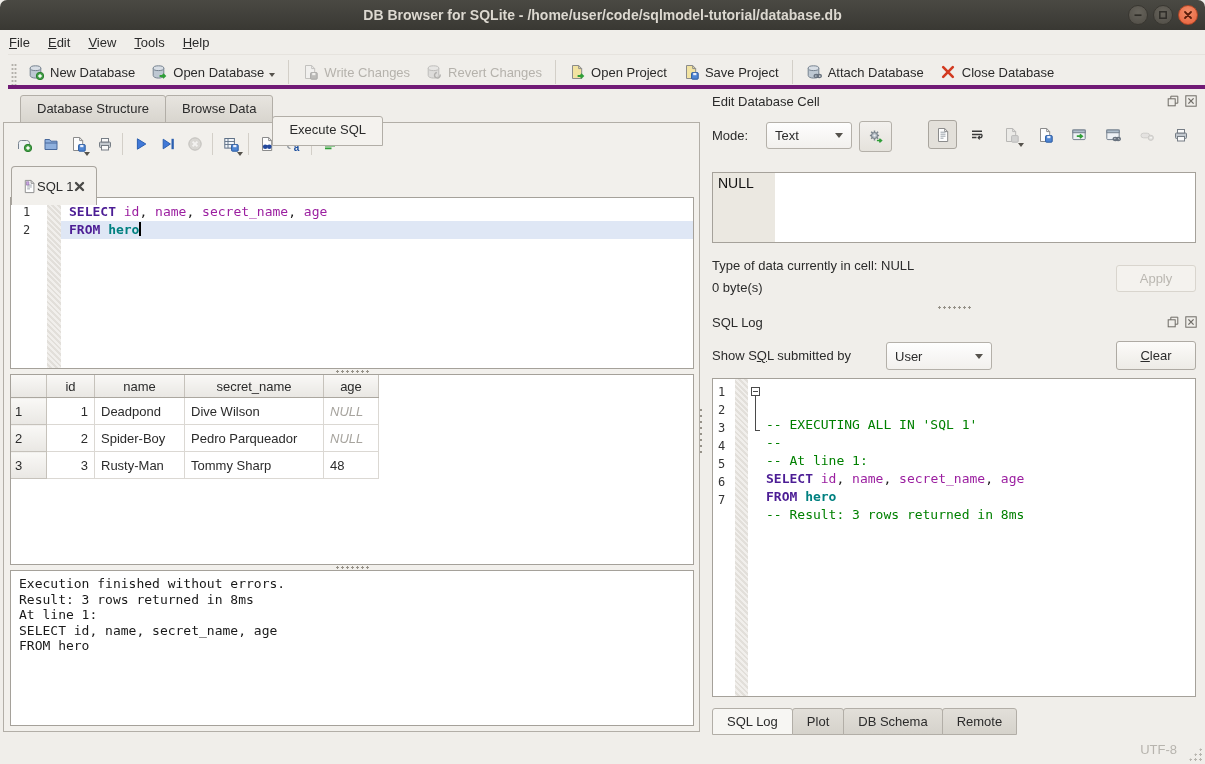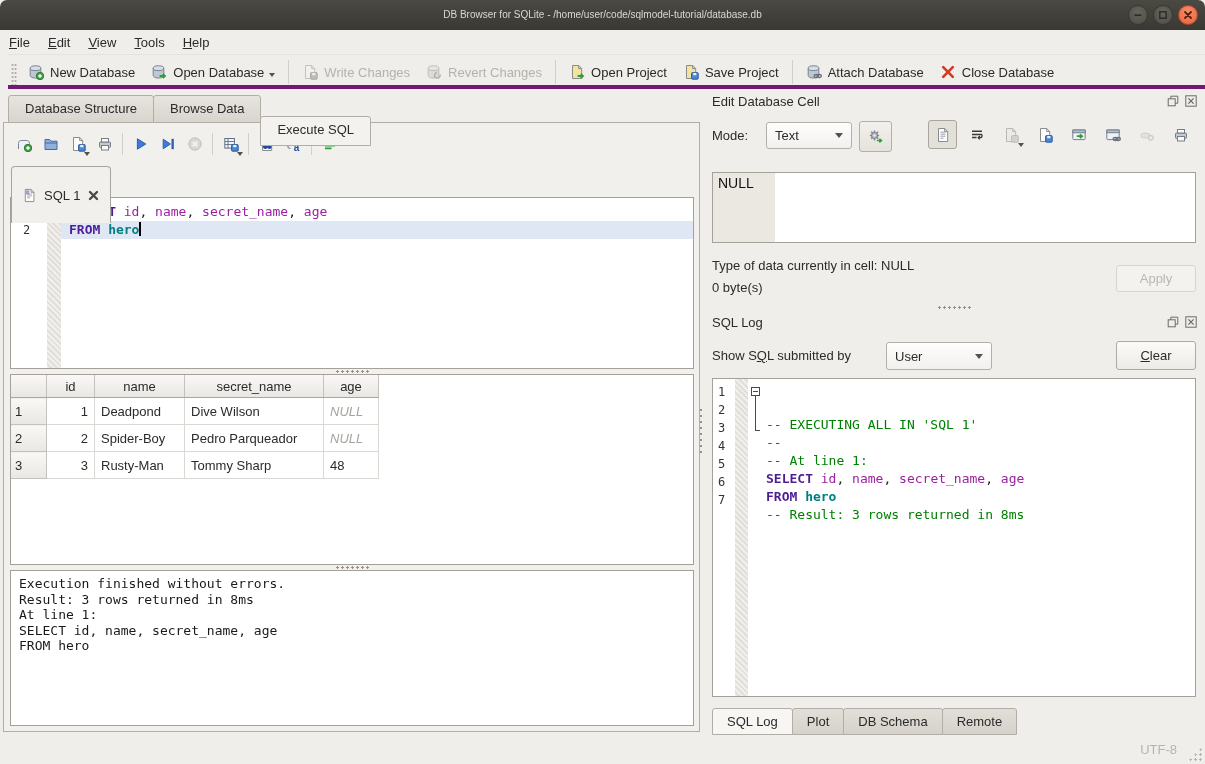--- a/index.html
+++ b/index.html
@@ -5,21 +5,21 @@
   html,body{margin:0;padding:0;background:#555;}
   #app{position:relative;width:1205px;height:764px;background:#f0eeea;
        font-family:"Liberation Sans",sans-serif;font-size:13px;color:#2b2b2b;
        overflow:hidden;margin:0 auto;}
   svg{display:block}
 
   
   .titlebar{position:absolute;left:0;top:0;width:100%;height:30px;
     background:linear-gradient(#4a4943,#393833);border-radius:7px 7px 0 0;}
   .titlebar .title{position:absolute;left:90px;right:90px;top:0;line-height:30px;
-    text-align:center;color:#dcd8d0;font-weight:normal;font-size:10px;white-space:nowrap;
+    text-align:center;color:#dcd8d0;font-weight:bold;font-size:14px;white-space:nowrap;
     overflow:hidden;}
   .win-controls{position:absolute;right:7px;top:5px;display:flex;gap:5px;}
   .wbtn{width:20px;height:20px;border-radius:50%;display:flex;align-items:center;
     justify-content:center;background:radial-gradient(circle at 50% 35%,#67645c,#4f4c45);
     border:1px solid #393731;box-sizing:border-box;}
   .wbtn.close{background:radial-gradient(circle at 50% 35%,#f3906c,#e75f39);border-color:#b04626;}
 
   
   .menubar{position:absolute;top:30px;left:0;width:100%;height:24px;display:flex;
     align-items:center;padding-left:0;box-sizing:border-box;background:#f0eeea;}
@@ -39,37 +39,37 @@
   .dd-caret{width:0;height:0;border-left:3.5px solid transparent;border-right:3.5px solid transparent;
     border-top:4.5px solid #55524c;align-self:flex-end;margin:0 0 3px -1px;}
 
   
   .content{position:absolute;top:89px;left:0;width:100%;height:646px;}
 
   
   .main-tabs{position:absolute;left:8px;top:6px;display:flex;z-index:3;}
   .mtab{height:26px;line-height:26px;padding:0 16px;background:linear-gradient(#e7e4df,#d8d5ce);
     border:1px solid #b2aea7;border-radius:3px 3px 0 0;margin-left:-1px;white-space:nowrap;}
-  .mtab:first-child{margin-left:0;}
+  .mtab:first-child{margin-left:12px;}
   .mtab.active{background:#f4f2ee;height:28px;margin-bottom:-2px;position:relative;z-index:4;margin-top:21px;}
 
   .left-frame{position:absolute;left:3px;top:33px;width:697px;height:610px;
     border:1px solid #b2aea7;background:#f2f0ec;box-sizing:border-box;z-index:2;}
 
   
   .sql-toolbar{position:absolute;left:6px;top:6px;height:30px;display:flex;align-items:center;}
   .stb-btn{width:27px;height:27px;display:flex;align-items:center;justify-content:center;position:relative;}
   .stb-btn.disabled svg{opacity:.8;}
   .stb-sep{width:1px;height:22px;background:#d3cfc8;margin:0 4px;}
   .mini-caret{position:absolute;right:1px;bottom:2px;width:0;height:0;
     border-left:3px solid transparent;border-right:3px solid transparent;border-top:4px solid #55524c;}
 
   
-  .sqltab{position:absolute;left:7px;top:43px;height:32px;display:flex;align-items:center;gap:7px;
-    padding:12px 10px;border:1px solid #a9a59e;border-bottom:none;border-radius:4px 4px 0 0;
+  .sqltab{position:absolute;left:7px;top:43px;height:32px;display:flex;align-items:center;
+    padding:3px 10px;border:1px solid #a9a59e;border-bottom:none;border-radius:4px 4px 0 0;
     background:#f2f0ec;z-index:3;}
 
   
   .editor{position:absolute;left:6px;top:74px;width:684px;height:172px;background:#fff;
     border:1px solid #a5a19a;box-sizing:border-box;font-family:"DejaVu Sans Mono",monospace;
     font-size:13px;overflow:hidden;}
   .fold-strip{position:absolute;left:36px;top:0;bottom:0;width:14px;
     background:repeating-linear-gradient(45deg,#f1efec 0 2px,#e2dfda 2px 4px);}
   .ed-line{display:flex;height:18px;line-height:18px;position:relative;}
   .ed-line.first{margin-top:5px;}

